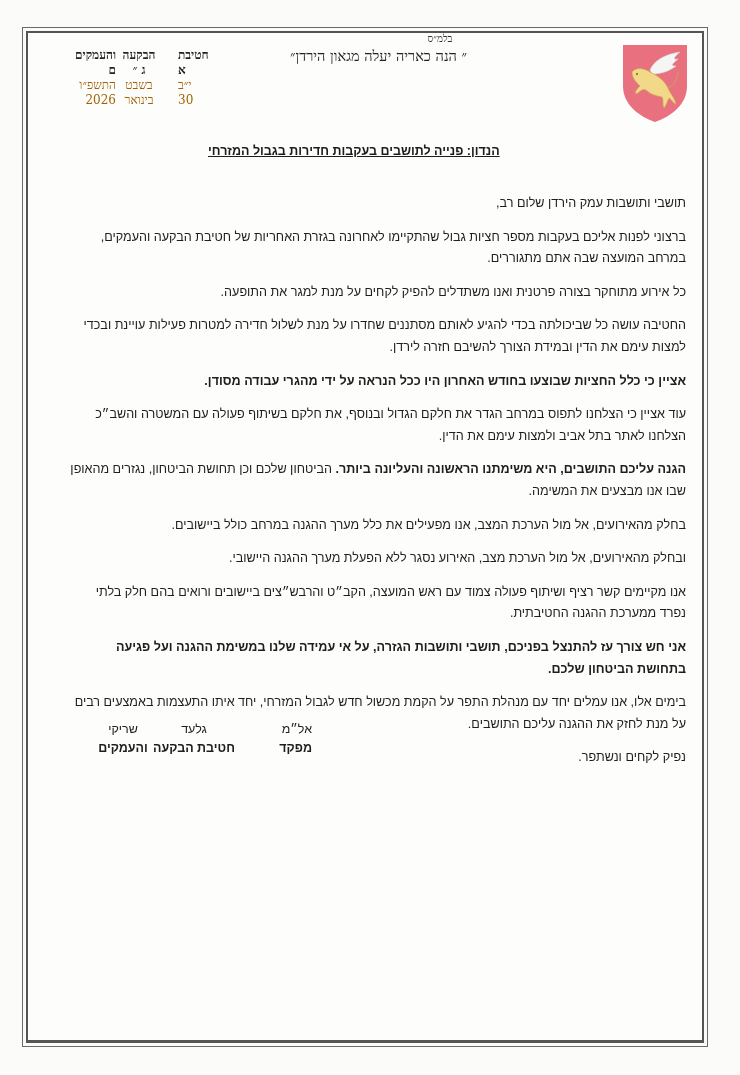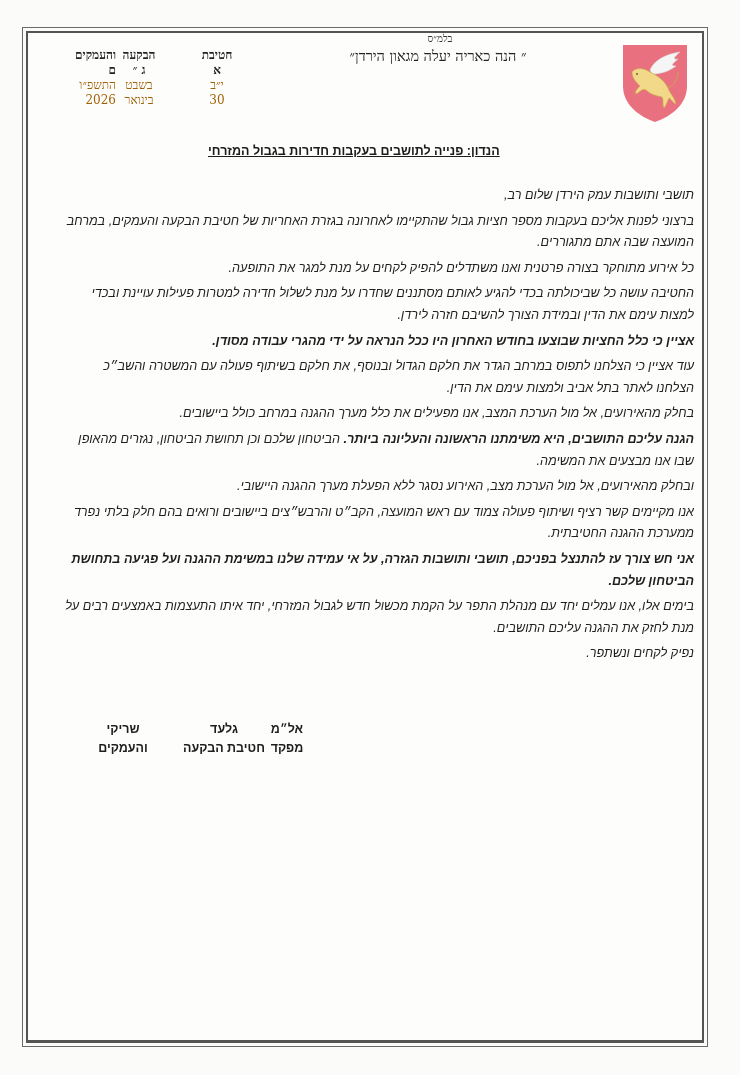--- a/index.html
+++ b/index.html
@@ -53,34 +53,34 @@
       font-family: "DejaVu Serif", serif;
       font-size: 10px;
       color: #333;
       line-height: 14px;
     }
     .motto {
       font-family: "DejaVu Serif", serif;
       font-size: 14.5px;
       color: #222;
       line-height: 20px;
-      text-align: center;
+      text-align: left;
       padding-right: 4px;
       white-space: nowrap;
     }
     .hdr-col {
       position: absolute;
       top: 48px;
       width: 78px;
       font-family: "DejaVu Serif", serif;
       font-size: 12px;
       line-height: 15px;
       color: #222;
     }
-    .hdr-col.c1 { left: 178px; text-align: center; }
+    .hdr-col.c1 { left: 178px; text-align: left; }
     .hdr-col.c2 { left: 100px; text-align: center; }
     .hdr-col.c3 { left: 38px;  text-align: right; }
     .hdr-col .b { font-weight: bold; }
     .hdr-col .r { color: #a16207; }
     .subject {
       position: absolute;
       left: 60px;
       top: 144px;
       width: 440px;
       text-align: left;
@@ -99,40 +99,39 @@
       right: 42px;
       top: 181px;
       width: 640px;
       font-family: "Liberation Sans", sans-serif;
       font-size: 12.6px;
       line-height: 21.6px;
       color: #1e1e1e;
       text-align: right;
     }
     .body-text p {
-      margin: 4px;
+      margin: 12px;
       padding: 0;
-      font-style: italic;
     }
     .body-text p.bold {
       font-weight: bold;
     }
     .sig {
       position: absolute;
       top: 720px;
       font-family: "Liberation Sans", sans-serif;
       font-size: 12.5px;
       line-height: 19px;
       text-align: center;
       color: #1e1e1e;
     }
-    .sig .name { font-weight: bold; }
+    .sig .name { font-weight: normal; }
     .sig .role { font-weight: bold; }
-    .sig.s1 { left: 262px; width: 50px; text-align: center; }
-    .sig.s2 { left: 174px; width: 100px; }
+    .sig.s1 { left: 262px; width: 50px; text-align: right; }
+    .sig.s2 { left: 144px; width: 100px; }
     .sig.s3 { left: 88px; width: 70px; }
   </style>
 </head>
 <body>
 
 <div class="frame-outer"></div>
 <div class="frame-inner"></div>
 
 <div class="emblem">
   <svg width="70" height="82" viewBox="0 0 70 82">
@@ -174,22 +173,22 @@
   <span style="position:absolute; left:148px; white-space:nowrap;">הנדון: פנייה לתושבים בעקבות חדירות בגבול המזרחי</span>
 </div>
 
 <div class="body-text">
   <p style="margin-bottom:2px;">תושבי ותושבות עמק הירדן שלום רב,</p>
   <p>ברצוני לפנות אליכם בעקבות מספר חציות גבול שהתקיימו לאחרונה בגזרת האחריות של חטיבת הבקעה והעמקים, במרחב המועצה שבה אתם מתגוררים.</p>
   <p>כל אירוע מתוחקר בצורה פרטנית ואנו משתדלים להפיק לקחים על מנת למגר את התופעה.</p>
   <p>החטיבה עושה כל שביכולתה בכדי להגיע לאותם מסתננים שחדרו על מנת לשלול חדירה למטרות פעילות עויינת ובכדי למצות עימם את הדין ובמידת הצורך להשיבם חזרה לירדן.</p>
   <p class="bold">אציין כי כלל החציות שבוצעו בחודש האחרון היו ככל הנראה על ידי מהגרי עבודה מסודן.</p>
   <p>עוד אציין כי הצלחנו לתפוס במרחב הגדר את חלקם הגדול ובנוסף, את חלקם בשיתוף פעולה עם המשטרה והשב״כ הצלחנו לאתר בתל אביב ולמצות עימם את הדין.</p>
+  <p><b>הגנה עליכם התושבים, היא משימתנו הראשונה והעליונה ביותר.</b><span> הביטחון שלכם וכן תחושת הביטחון, נגזרים מהאופן שבו אנו מבצעים את המשימה.</span></p>
   <p>בחלק מהאירועים, אל מול הערכת המצב, אנו מפעילים את כלל מערך ההגנה במרחב כולל ביישובים.</p>
-  <p><b>הגנה עליכם התושבים, היא משימתנו הראשונה והעליונה ביותר.</b><span> הביטחון שלכם וכן תחושת הביטחון, נגזרים מהאופן שבו אנו מבצעים את המשימה.</span></p>
   <p>ובחלק מהאירועים, אל מול הערכת מצב, האירוע נסגר ללא הפעלת מערך ההגנה היישובי.</p>
   <p>אנו מקיימים קשר רציף ושיתוף פעולה צמוד עם ראש המועצה, הקב״ט והרבש״צים ביישובים ורואים בהם חלק בלתי נפרד ממערכת ההגנה החטיבתית.</p>
   <p class="bold">אני חש צורך עז להתנצל בפניכם, תושבי ותושבות הגזרה, על אי עמידה שלנו במשימת ההגנה ועל פגיעה בתחושת הביטחון שלכם.</p>
   <p>בימים אלו, אנו עמלים יחד עם מנהלת התפר על הקמת מכשול חדש לגבול המזרחי, יחד איתו התעצמות באמצעים רבים על מנת לחזק את ההגנה עליכם התושבים.</p>
   <p>נפיק לקחים ונשתפר.</p>
 </div>
 
 <div class="sig s1">
   <div class="name">אל״מ</div>
   <div class="role">מפקד</div>

